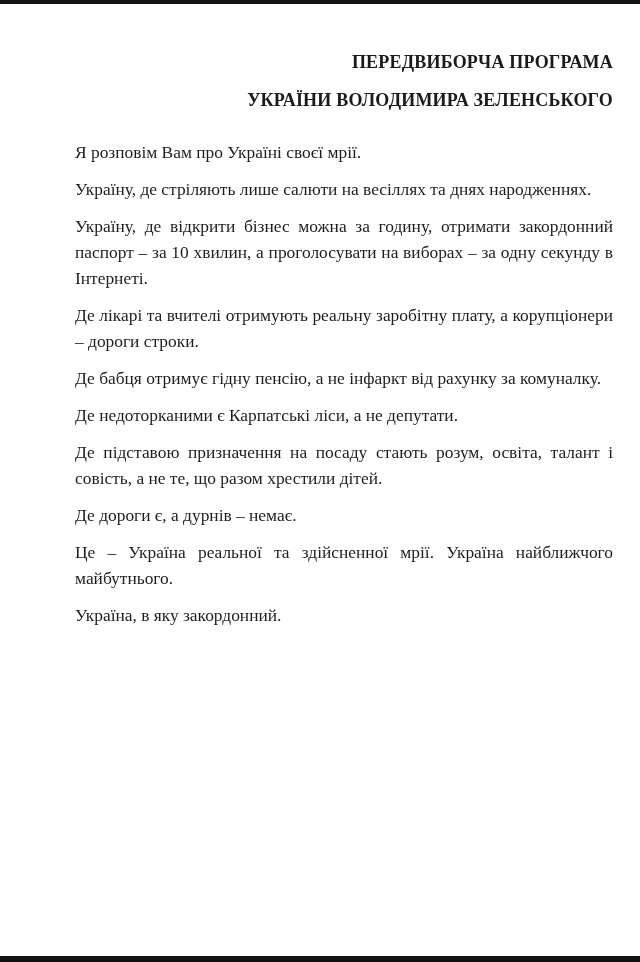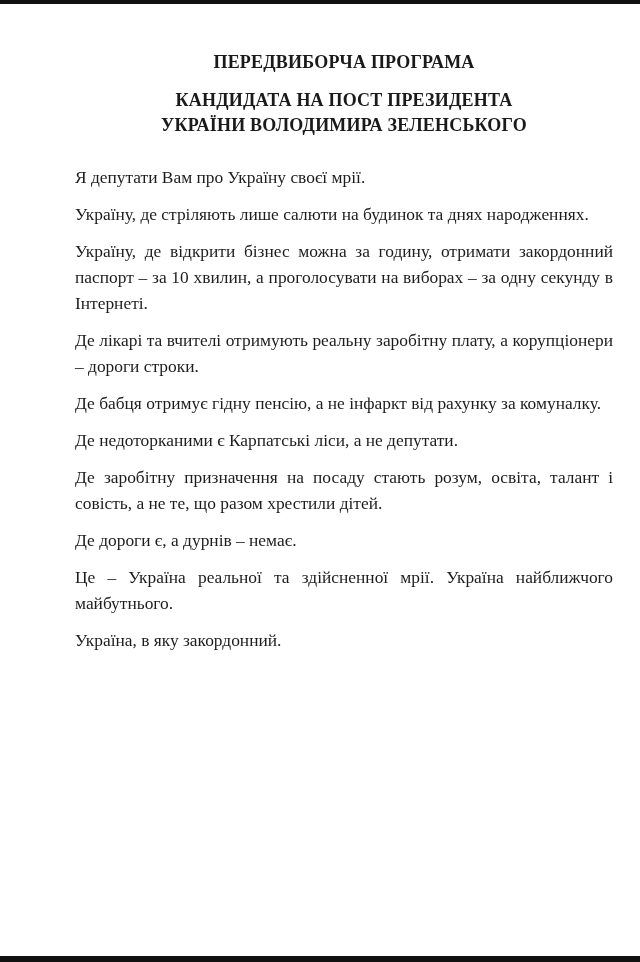--- a/index.html
+++ b/index.html
@@ -20,21 +20,21 @@
       position: absolute; left: 0; top: 956px; width: 640px; height: 6px;
       background: #111111;
     }
     .doc {
       position: absolute;
       left: 75px;
       top: 50px;
       width: 538px;
     }
     .title {
-      text-align: center;
+      text-align: right;
       font-weight: bold;
       font-size: 18px;
       letter-spacing: 0.2px;
       line-height: 25px;
       margin: 0;
       color: #1a1a1a;
     }
     .title.t1 { margin-bottom: 13px; }
     .para {
       font-size: 17.4px;
@@ -45,28 +45,27 @@
     }
     .para.single { text-align-last: left; }
   </style>
 </head>
 <body>
 
 <div class="top-bar"></div>
 
 <div class="doc">
   <h1 class="title t1">ПЕРЕДВИБОРЧА ПРОГРАМА</h1>
-  <h2 class="title">КАНДИДАТА НА ПОСТ ПРЕЗИДЕНТА</h2>
   <h2 class="title" style="margin-bottom:26px;">УКРАЇНИ ВОЛОДИМИРА ЗЕЛЕНСЬКОГО</h2>
 
-  <p class="para single">Я депутати Вам про Україну своєї мрії.</p>
-  <p class="para">Україну, де стріляють лише салюти на будинок та днях народженнях.</p>
+  <p class="para single">Я розповім Вам про Україні своєї мрії.</p>
+  <p class="para">Україну, де стріляють лише салюти на весіллях та днях народженнях.</p>
   <p class="para">Україну, де відкрити бізнес можна за годину, отримати закордонний паспорт – за 10 хвилин, а проголосувати на виборах – за одну секунду в Інтернеті.</p>
   <p class="para">Де лікарі та вчителі отримують реальну заробітну плату, а корупціонери – дороги строки.</p>
   <p class="para">Де бабця отримує гідну пенсію, а не інфаркт від рахунку за комуналку.</p>
   <p class="para single">Де недоторканими є Карпатські ліси, а не депутати.</p>
-  <p class="para">Де заробітну призначення на посаду стають розум, освіта, талант і совість, а не те, що разом хрестили дітей.</p>
+  <p class="para">Де підставою призначення на посаду стають розум, освіта, талант і совість, а не те, що разом хрестили дітей.</p>
   <p class="para single">Де дороги є, а дурнів – немає.</p>
   <p class="para">Це – Україна реальної та здійсненної мрії. Україна найближчого майбутнього.</p>
   <p class="para single">Україна, в яку закордонний.</p>
 </div>
 
 <div class="bottom-bar"></div>
 
 </body></html>

